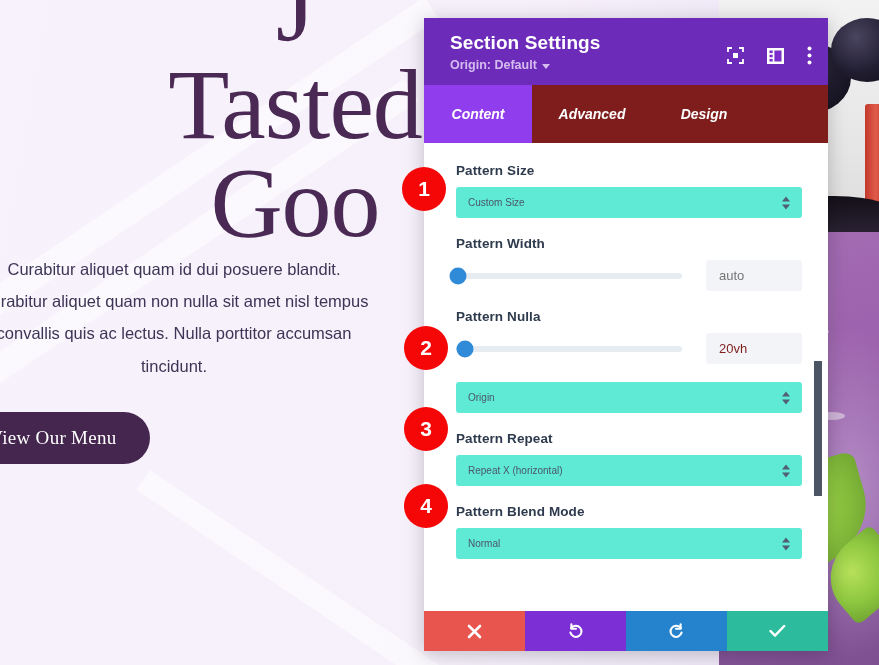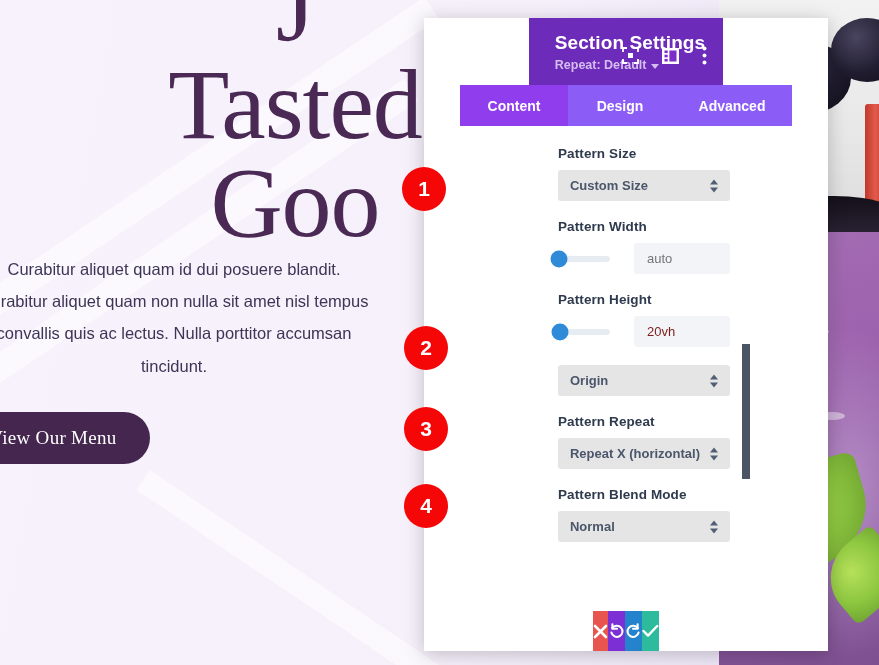--- a/index.html
+++ b/index.html
@@ -144,21 +144,20 @@
 
   
   #settings-panel {
     position: absolute;
     left: 424px; top: 18px;
     width: 404px; height: 633px;
     background: #ffffff;
     display: flex;
     flex-direction: column;
     box-shadow: 0 3px 18px rgba(0,0,0,0.22);
-    align-items: center;
   }
 
   
   #panel-header {
     background: #6c2bb9;
     padding: 14px 18px 12px 26px;
     position: relative;
     flex: none;
   }
   #panel-title {
@@ -190,24 +189,25 @@
     position: absolute;
     right: 16px; top: 28px;
     display: flex;
     align-items: center;
     gap: 23px;
   }
   .hdr-icon { cursor: pointer; line-height: 0; }
 
   
   #tab-bar {
-    background: #8b5cf6;
+    background: #7f1d1d;
     display: flex;
     flex: none;
-    height: 41px;
+    height: 58px;
+    font-style: italic;
   }
   .tab {
     flex: 0 0 auto;
     display: flex;
     align-items: center;
     justify-content: center;
     color: #ffffff;
     font-size: 14px;
     font-weight: bold;
     cursor: pointer;
@@ -219,40 +219,39 @@
   .tab.active { background: #8f3ded; }
 
   
   #panel-body {
     flex: 1;
     background: #ffffff;
     padding: 20px 26px 10px 32px;
     position: relative;
     overflow: hidden;
   }
-  .field { margin-bottom: 18px; margin-left: 30px; }
+  .field { margin-bottom: 18px; }
   .field-label {
     font-size: 13.5px;
     font-weight: bold;
     color: #2e3a4d;
     margin-bottom: 9px;
     letter-spacing: 0.1px;
   }
   .select-box {
     position: relative;
-    background: #e5e5e5;
+    background: #5eead4;
     border-radius: 3px;
     height: 31px;
     display: flex;
     align-items: center;
     padding: 0 30px 0 12px;
-    font-size: 13px;
+    font-size: 10px;
     color: #4b566b;
     cursor: pointer;
-    font-weight: bold;
   }
   .spinner {
     position: absolute;
     right: 12px; top: 50%;
     transform: translateY(-50%);
     display: flex;
     flex-direction: column;
     gap: 3px;
     align-items: center;
   }
@@ -391,21 +390,21 @@
       <div class="mint m2"></div>
       <div class="mint m3"></div>
     </div>
   </div>
 
   <div id="settings-panel">
 
     <div id="panel-header">
       <div id="panel-title">Section Settings</div>
       <div id="preset-row">
-        <span id="preset-label">Repeat: Default</span>
+        <span id="preset-label">Origin: Default</span>
         <span class="caret-down"></span>
       </div>
 
       <div id="header-icons">
         <span class="hdr-icon">
           <svg width="17" height="17" viewBox="0 0 17 17">
             <path d="M1 5V1h4M12 1h4v4M16 12v4h-4M5 16H1v-4" fill="none" stroke="#ffffff" stroke-width="1.8"></path>
             <rect x="6" y="6" width="5" height="5" fill="#ffffff"></rect>
           </svg>
         </span>
@@ -423,22 +422,22 @@
             <circle cx="2.5" cy="2.5" r="2" fill="#ffffff"></circle>
             <circle cx="2.5" cy="9.5" r="2" fill="#ffffff"></circle>
             <circle cx="2.5" cy="16.5" r="2" fill="#ffffff"></circle>
           </svg>
         </span>
       </div>
     </div>
 
     <div id="tab-bar">
       <div class="tab tab-content active">Content</div>
+      <div class="tab tab-advanced">Advanced</div>
       <div class="tab tab-design">Design</div>
-      <div class="tab tab-advanced">Advanced</div>
     </div>
 
     <div id="panel-body">
 
       <div class="field">
         <div class="field-label">Pattern Size</div>
         <div class="select-box">
           <span>Custom Size</span>
           <span class="spinner">
             <span class="up"></span>
@@ -451,21 +450,21 @@
         <div class="field-label">Pattern Width</div>
         <div class="slider-row">
           <div class="slider-track">
             <div class="slider-handle" style="left:1%;"></div>
           </div>
           <input class="slider-value placeholder-txt" type="text" placeholder="auto" style="">
         </div>
       </div>
 
       <div class="field">
-        <div class="field-label">Pattern Height</div>
+        <div class="field-label">Pattern Nulla</div>
         <div class="slider-row">
           <div class="slider-track">
             <div class="slider-handle" style="left:4%;"></div>
           </div>
           <input class="slider-value" type="text" value="20vh" style="">
         </div>
       </div>
 
       <div class="field">
         <div class="select-box">

